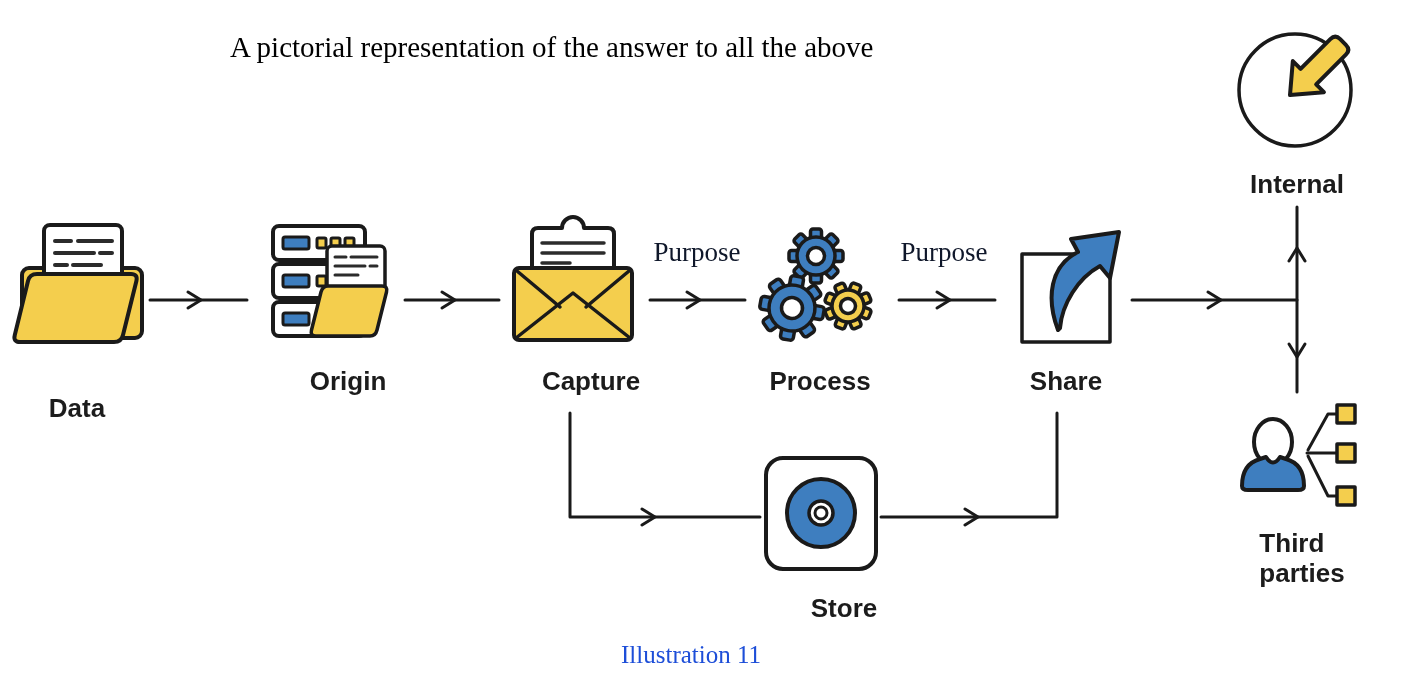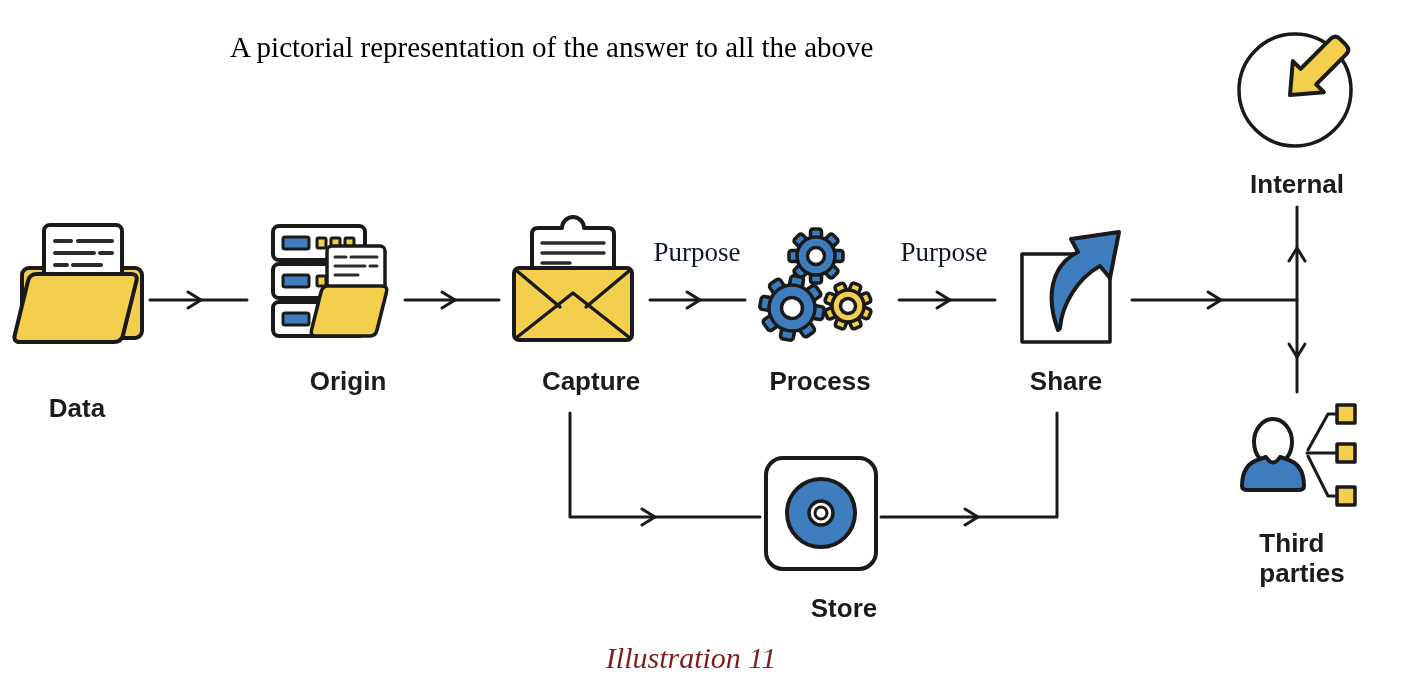--- a/index.html
+++ b/index.html
@@ -22,21 +22,21 @@
     transform:translateX(-50%);white-space:nowrap;text-align:left;
   }
   .node-label.two-line{line-height:30px;}
   .purpose-label{
     font-family:"Liberation Serif", serif;
     font-size:27px;color:#0f172a;
     transform:translateX(-50%);white-space:nowrap;
   }
   .caption{
     font-family:"Liberation Serif", serif;
-    font-style:italic;font-size:30px;color:#7f1d1d;
+    font-size:25px;color:#1d4ed8;
     transform:translateX(-50%);white-space:nowrap;
   }
   svg{display:block;overflow:visible;}
 </style>
 </head>
 <body>
 
 <div id="canvas">
 
   <div class="abs intro" style="left:230px;top:26px;">

